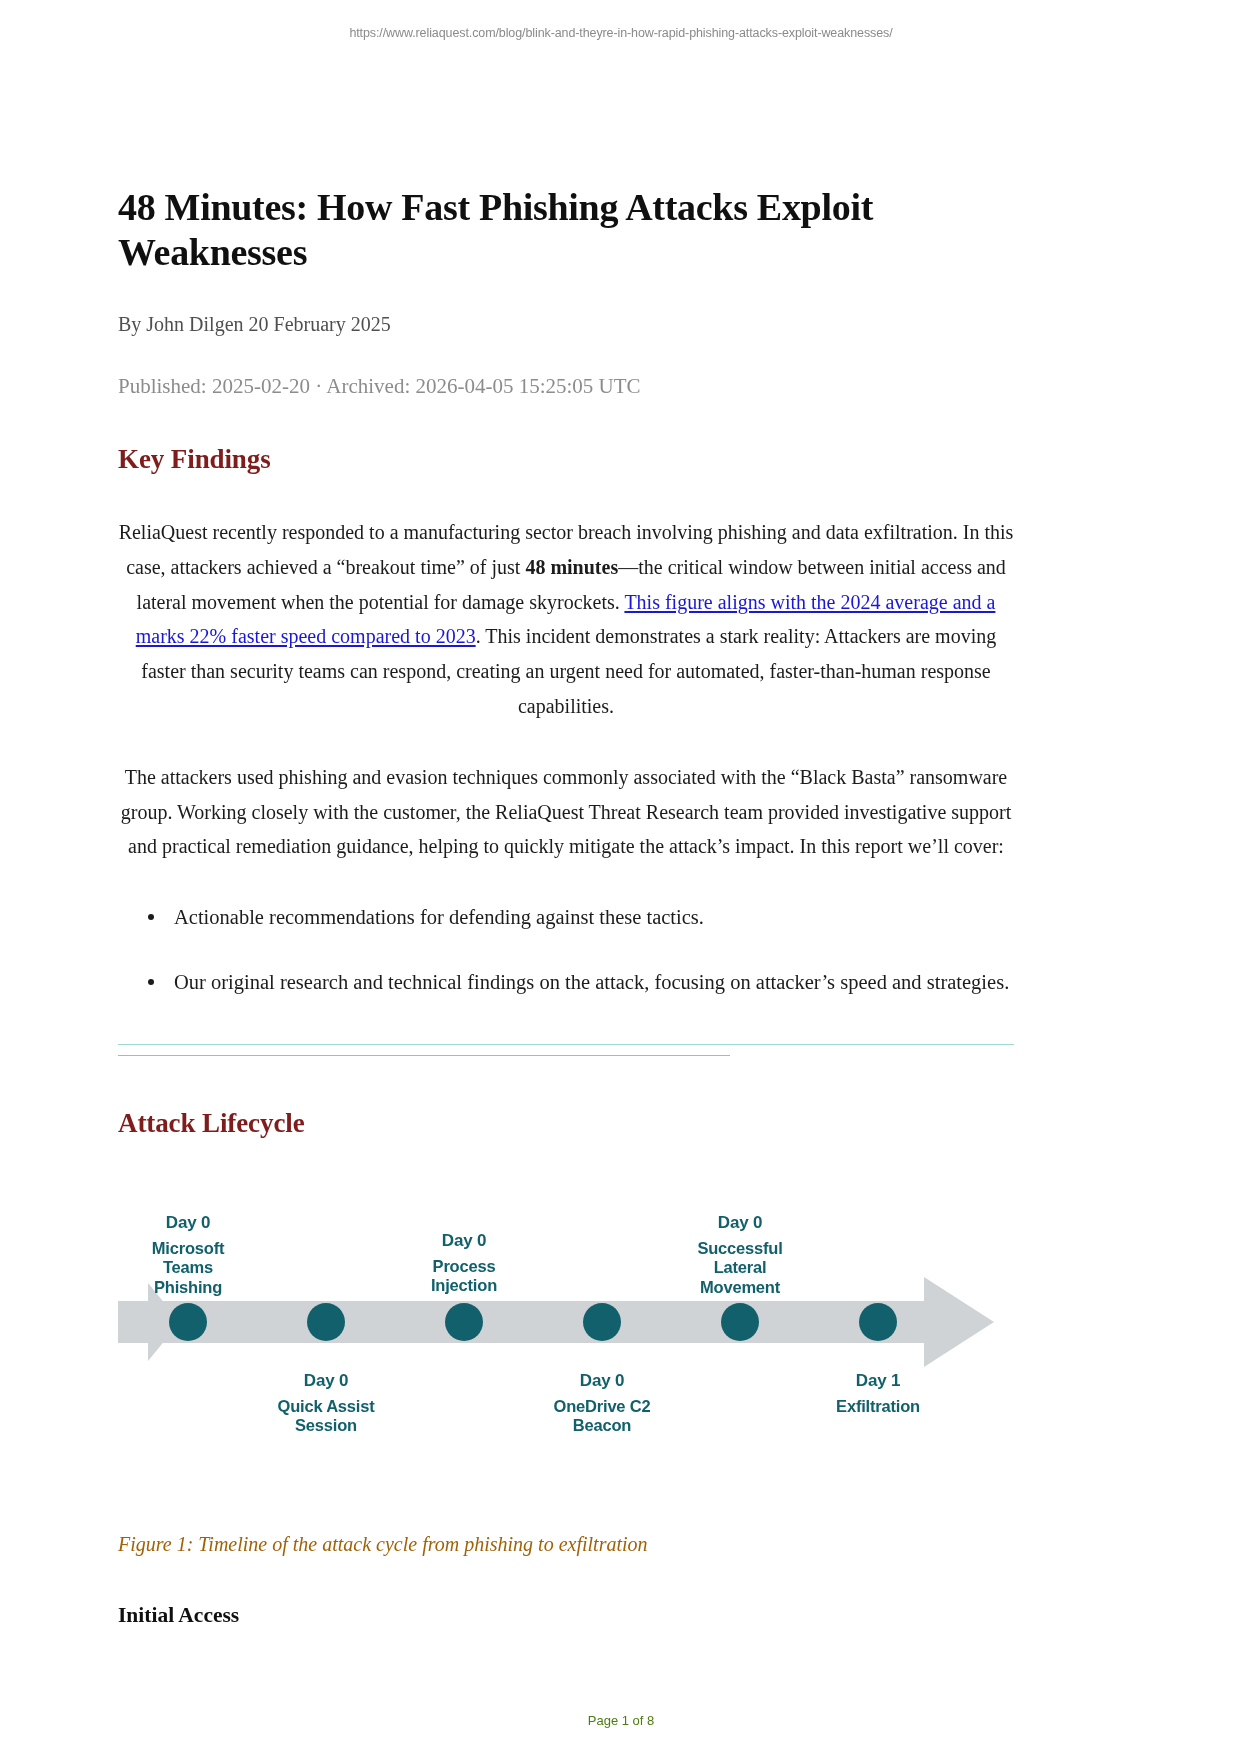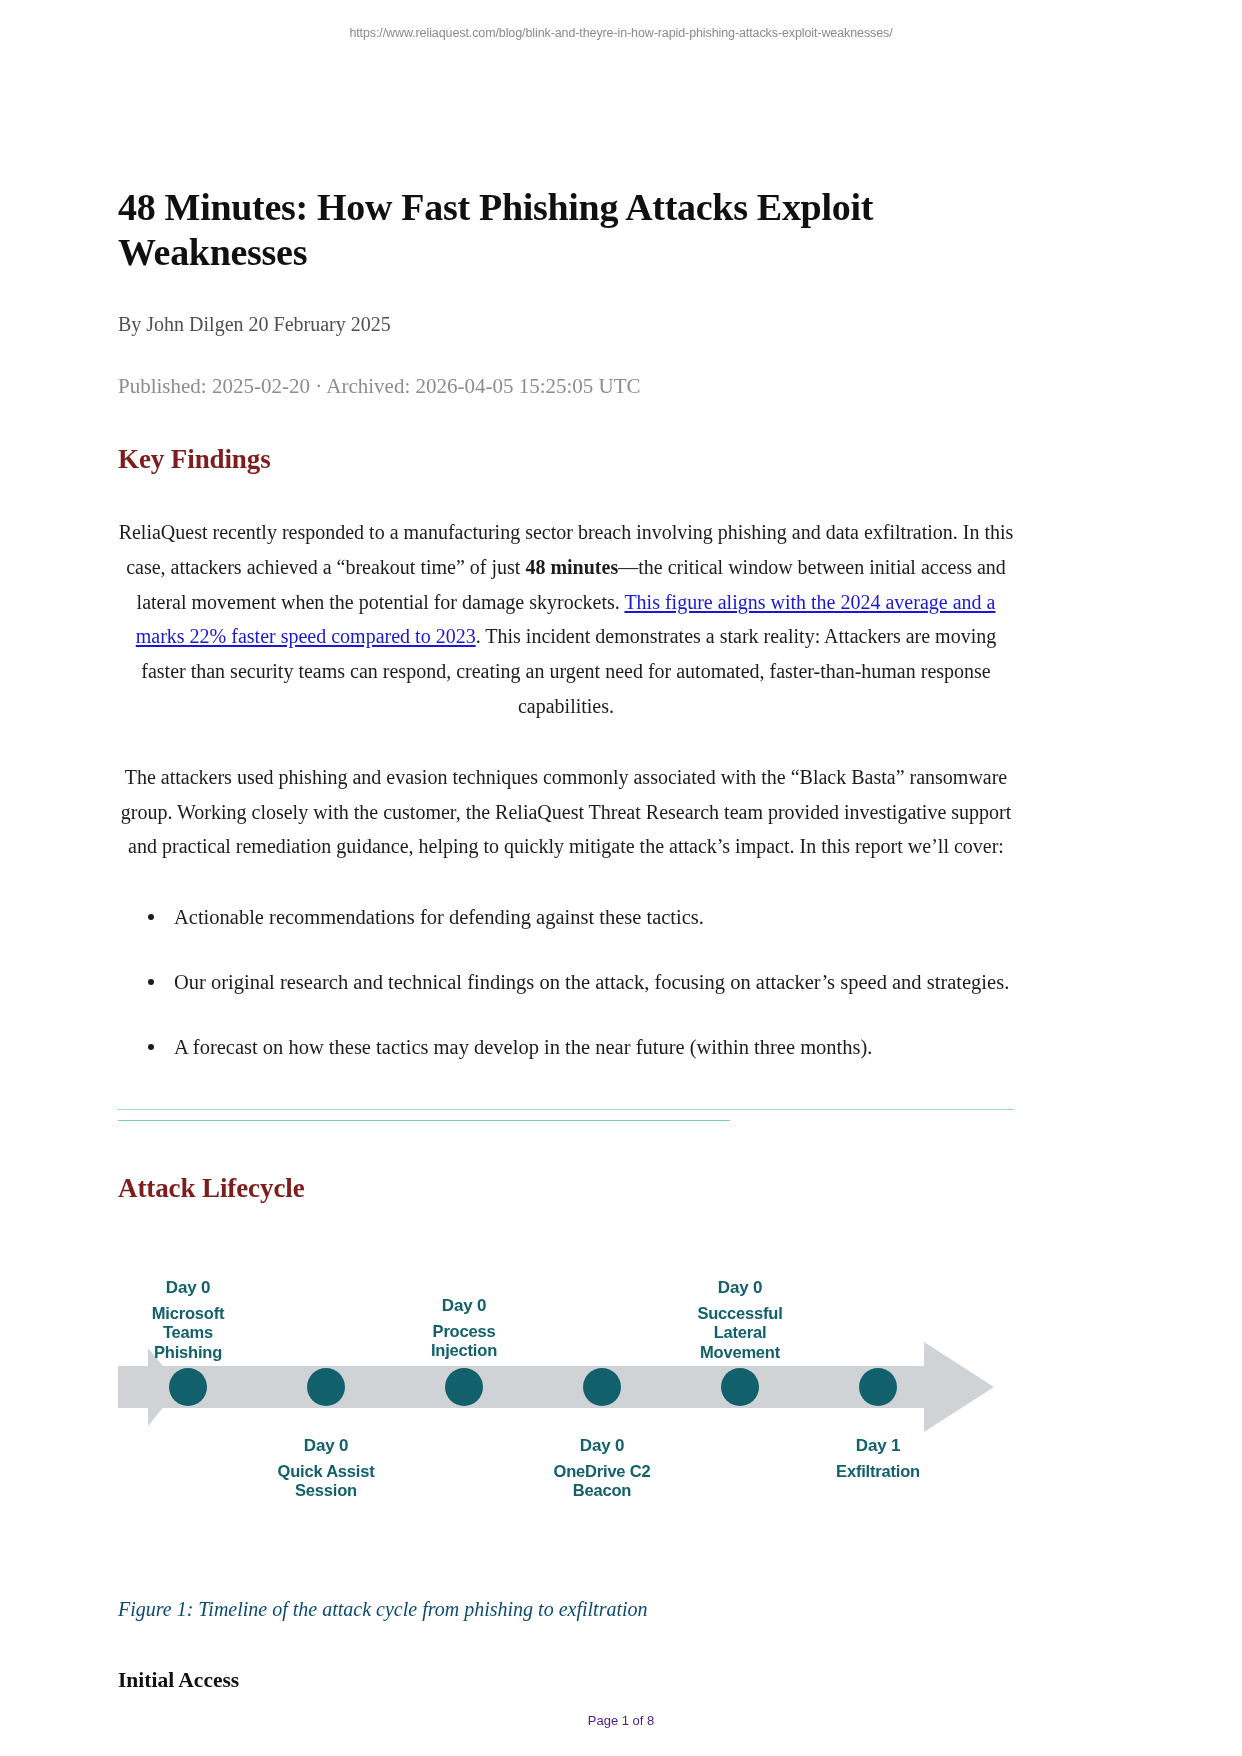--- a/index.html
+++ b/index.html
@@ -168,35 +168,35 @@
     line-height: 1.18;
     font-size: 16.5px;
     letter-spacing: -0.2px;
   }
   .tl-label .tl-day { display: block; font-size: 17px; margin-bottom: 6px; }
   .tl-label .tl-name { display: block; }
 
   .fig-caption {
     font-size: 20px;
     font-style: italic;
-    color: #0c4a6e;
+    color: #a16207;
     margin: 38px 0 44px 0;
     line-height: 1.5;
   }
 
   
   .page-footer {
     position: absolute;
     bottom: 28px;
     left: 0;
     width: 1242px;
     text-align: center;
     font-family: "Liberation Sans", "DejaVu Sans", sans-serif;
     font-size: 13px;
-    color: #4c1d95;
+    color: #4d7c0f;
   }
 </style>
 </head>
 <body>
 
 <div class="page">
 
   <div class="archive-url">https://www.reliaquest.com/blog/blink-and-theyre-in-how-rapid-phishing-attacks-exploit-weaknesses/</div>
 
   <div class="content">
@@ -209,21 +209,20 @@
 
     <h2 class="section-head">Key Findings</h2>
 
     <p class="body-text"><span>ReliaQuest recently responded to a manufacturing sector breach involving phishing and data exfiltration. In this case, attackers achieved a “breakout time” of just </span><b>48 minutes</b><span>—the critical window between initial access and lateral movement when the potential for damage skyrockets. </span><a class="inline-link" href="#">This figure aligns with the 2024 average and a marks 22% faster speed compared to 2023</a><span>. This incident demonstrates a stark reality: Attackers are moving faster than security teams can respond, creating an urgent need for automated, faster-than-human response capabilities.</span></p>
 
     <p class="body-text">The attackers used phishing and evasion techniques commonly associated with the “Black Basta” ransomware group. Working closely with the customer, the ReliaQuest Threat Research team provided investigative support and practical remediation guidance, helping to quickly mitigate the attack’s impact. In this report we’ll cover:</p>
 
     <ul class="bullets">
       <li>Actionable recommendations for defending against these tactics.</li>
       <li>Our original research and technical findings on the attack, focusing on attacker’s speed and strategies.</li>
-      <li>A forecast on how these tactics may develop in the near future (within three months).</li>
     </ul>
 
     <div class="divider-wrap">
       <div class="divider-long"></div>
       <div class="divider-short"></div>
     </div>
 
     <h2 class="section-head">Attack Lifecycle</h2>
 
     <div class="figure-block">

